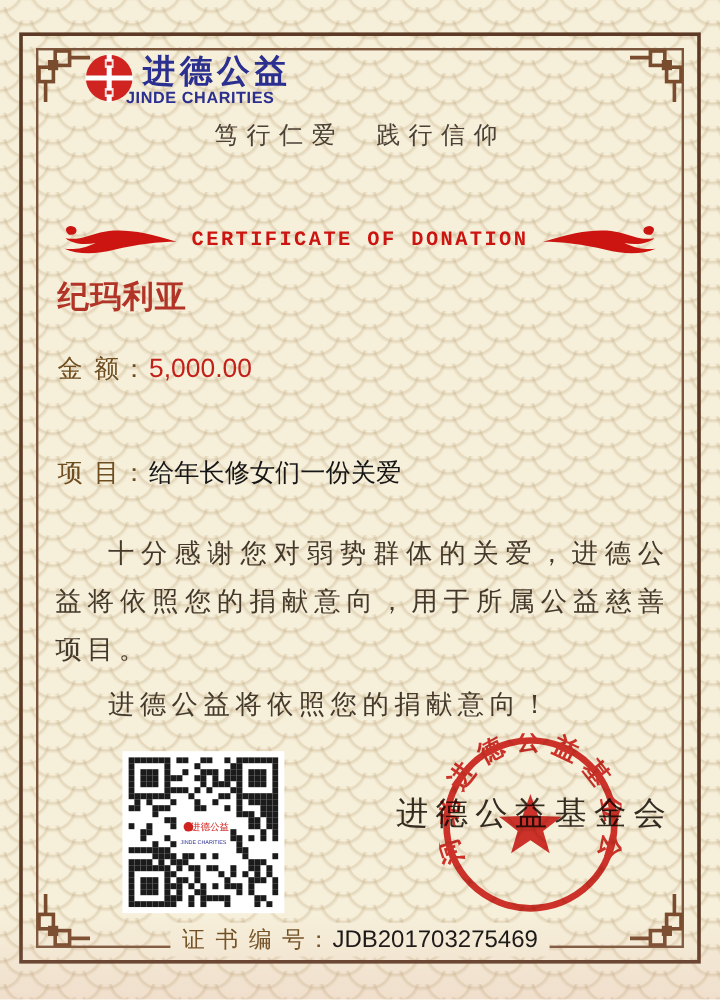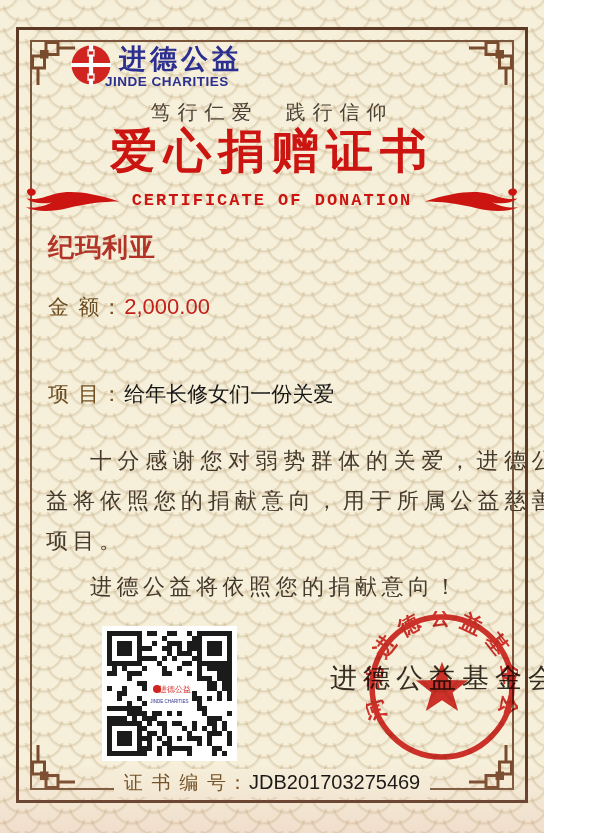--- a/index.html
+++ b/index.html
@@ -1,17 +1,17 @@
 <!DOCTYPE html>
 <html><head>
 <meta charset="utf-8">
 <style>
   html,body{margin:0;padding:0;}
   .page{
-    position:relative;width:544px;height:833px;overflow:hidden;
+    position:relative;width:600px;height:833px;overflow:hidden;
     background-color:#f6efda;
     background-image:
       radial-gradient(circle 21px at 50% -4px, rgba(0,0,0,0) 17px, rgba(171,141,92,.28) 18px, rgba(0,0,0,0) 21px),
       radial-gradient(circle 21px at 50% -4px, rgba(0,0,0,0) 17px, rgba(171,141,92,.28) 18px, rgba(0,0,0,0) 21px);
     background-size:44px 22px;
     background-position:0 6px, 22px 17px;
     font-family:"Liberation Serif", serif;
   }
   .page::after{content:"";position:absolute;left:0;right:0;bottom:0;height:70px;
     background:linear-gradient(to bottom, rgba(216,164,152,0), rgba(216,164,152,.22));pointer-events:none;}
@@ -110,42 +110,41 @@
       <rect x="18" y="7" width="4" height="3" fill="#cf2420"></rect>
       <rect x="18" y="30" width="4" height="3" fill="#cf2420"></rect>
     </svg>
     <div>
       <div class="logo-cn">进德公益</div>
       <div class="logo-en">JINDE CHARITIES</div>
     </div>
   </div>
 
   <div class="tagline">笃行仁爱　践行信仰</div>
-  <div class="title">爱心捐赠证书</div>
 
   <div class="subtitle-row">
     <svg width="98" height="27" viewBox="0 0 100 28">
       <g fill="#cc1410">
         <path d="M100 15 C 72 6, 50 3, 34 7 C 24 9.5, 16 14, 4 12 C 10 17, 20 18, 30 16 C 20 21, 10 22, 3 21 C 14 26, 30 26, 46 22 C 66 17, 84 15, 100 15 Z"></path>
         <path d="M6 8 C 2 4, 6 0, 11 2 C 15 3.5, 14 9, 9 9 C 7.5 9, 6.5 8.7, 6 8 Z"></path>
       </g>
     </svg>
     <span class="subtitle">CERTIFICATE OF DONATION</span>
     <svg width="98" height="27" viewBox="0 0 100 28" style="transform:scaleX(-1)">
       <g fill="#cc1410">
         <path d="M100 15 C 72 6, 50 3, 34 7 C 24 9.5, 16 14, 4 12 C 10 17, 20 18, 30 16 C 20 21, 10 22, 3 21 C 14 26, 30 26, 46 22 C 66 17, 84 15, 100 15 Z"></path>
         <path d="M6 8 C 2 4, 6 0, 11 2 C 15 3.5, 14 9, 9 9 C 7.5 9, 6.5 8.7, 6 8 Z"></path>
       </g>
     </svg>
   </div>
 
   <div class="recipient-name">纪玛利亚</div>
 
   <div class="field-row amount f1">
-    <span class="label">金 额：</span><span class="value">2,000.00</span>
+    <span class="label">金 额：</span><span class="value">5,000.00</span>
   </div>
   <div class="field-row f3">
     <span class="label">项 目：</span><span class="value">给年长修女们一份关爱</span>
   </div>
 
   <div class="body-text">
     <p>十分感谢您对弱势群体的关爱，进德公益将依照您的捐献意向，用于所属公益慈善项目。</p>
     <p class="thanks">进德公益将依照您的捐献意向！</p>
   </div>
 

